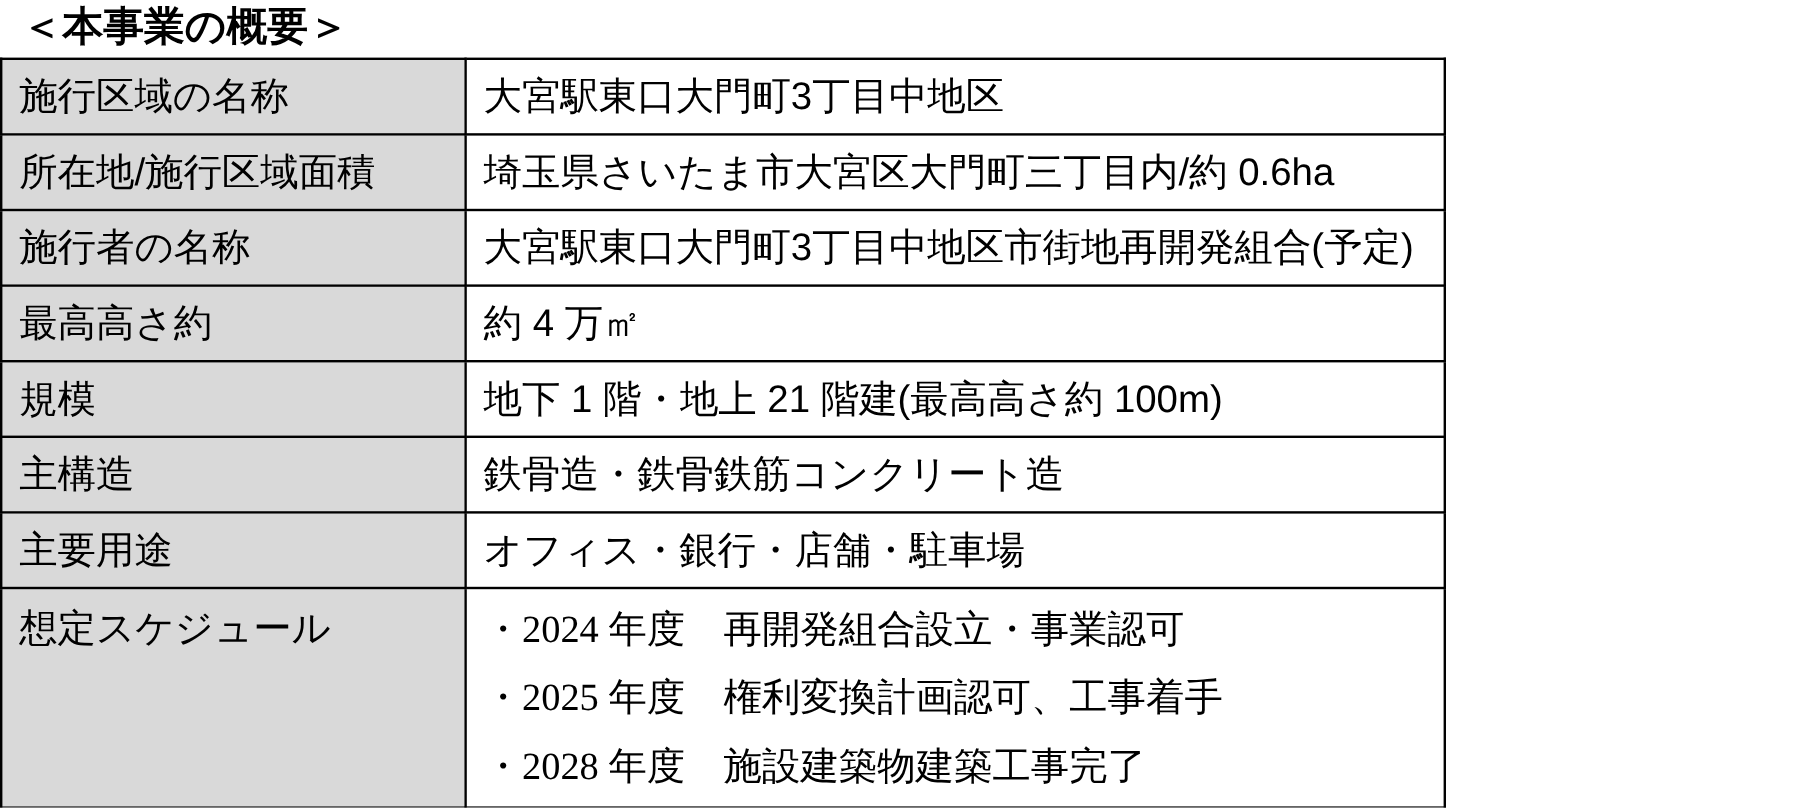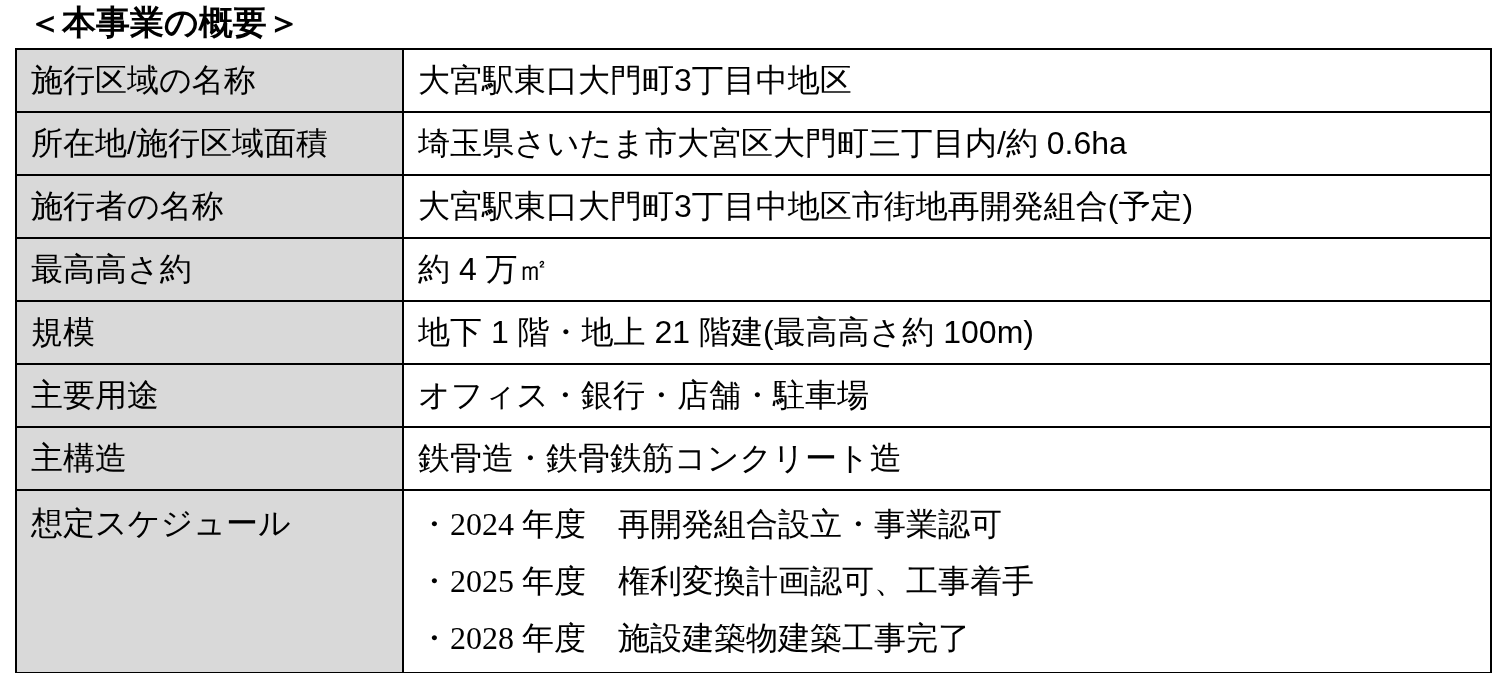--- a/index.html
+++ b/index.html
@@ -18,32 +18,31 @@
     color: var(--text);
     font-family: "Liberation Sans", "DejaVu Sans", sans-serif;
     overflow: hidden;
   }
   .page {
     width: 1504px;
     height: 673px;
     padding-top: 2px;
   }
   .title {
-    margin: 0 0 6px 28px;
+    margin: 0 0 6px 18px;
     font-size: 34px;
     font-weight: bold;
     line-height: 40px;
     letter-spacing: 0px;
     white-space: nowrap;
   }
   table.overview-table {
     border-collapse: collapse;
     table-layout: fixed;
-    margin-left: 15px;
-    width: 1477px;
+    width: 1205px;
   }
   table.overview-table td {
     border: 2px solid var(--border);
     font-size: 32px;
     line-height: 1.2;
     padding: 0 10px 0 14px;
     white-space: nowrap;
     overflow: hidden;
     vertical-align: middle;
   }
@@ -100,26 +99,26 @@
       </tr>
       <tr class="data-row">
         <td class="label-cell">最高高さ約</td>
         <td class="value-cell">約 4 万㎡</td>
       </tr>
       <tr class="data-row">
         <td class="label-cell">規模</td>
         <td class="value-cell">地下 1 階・地上 21 階建(最高高さ約 100m)</td>
       </tr>
       <tr class="data-row">
+        <td class="label-cell">主構造</td>
+        <td class="value-cell">鉄骨造・鉄骨鉄筋コンクリート造</td>
+      </tr>
+      <tr class="data-row">
         <td class="label-cell">主要用途</td>
         <td class="value-cell">オフィス・銀行・店舗・駐車場</td>
-      </tr>
-      <tr class="data-row">
-        <td class="label-cell">主構造</td>
-        <td class="value-cell">鉄骨造・鉄骨鉄筋コンクリート造</td>
       </tr>
       <tr class="schedule-row">
         <td class="label-cell">想定スケジュール</td>
         <td class="value-cell">
           <div class="sched-line">・2024 年度　再開発組合設立・事業認可</div>
           <div class="sched-line">・2025 年度　権利変換計画認可、工事着手</div>
           <div class="sched-line">・2028 年度　施設建築物建築工事完了</div>
         </td>
       </tr>
     </tbody>

